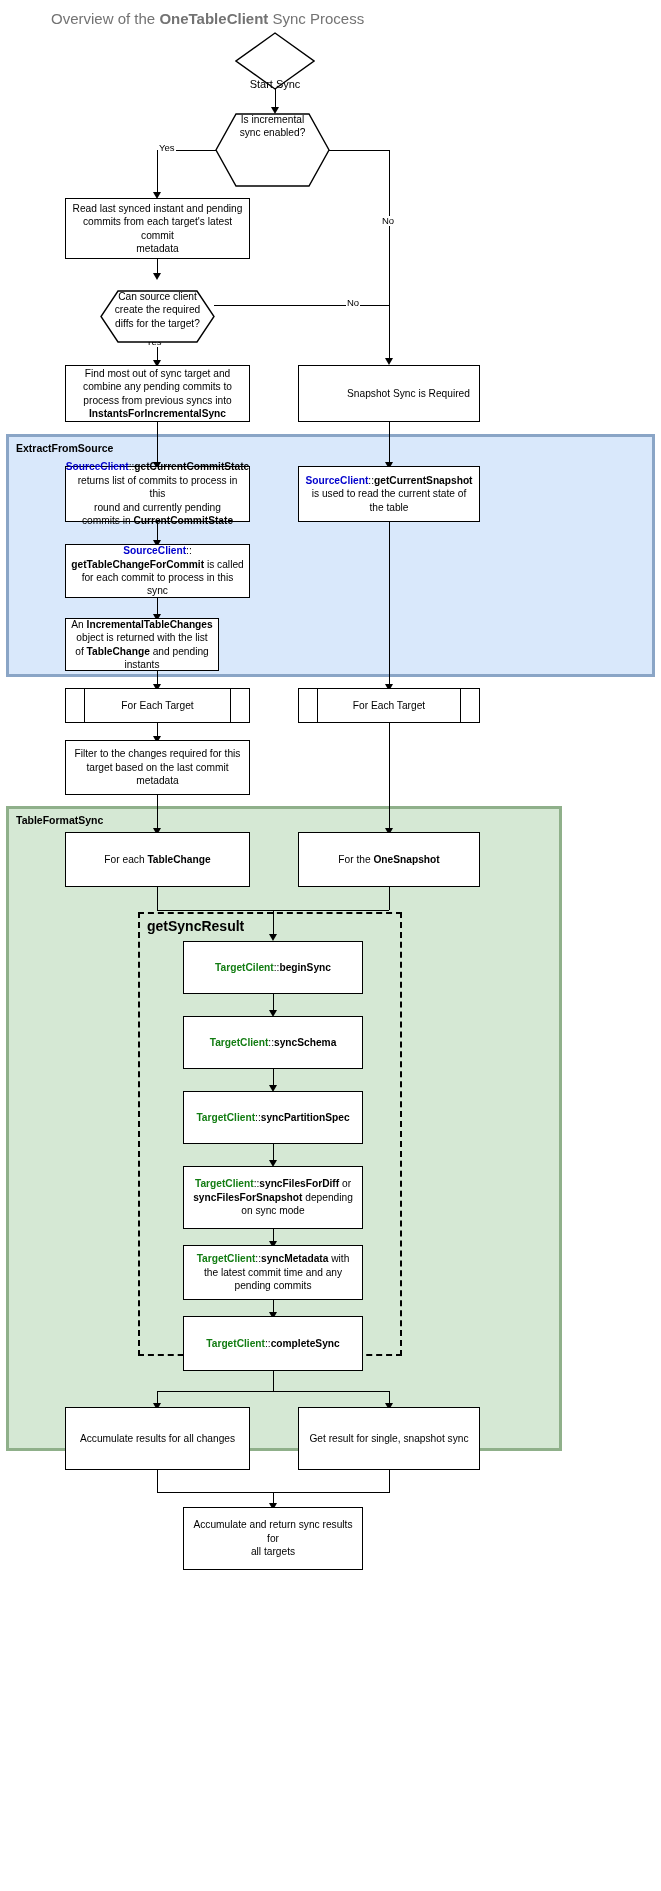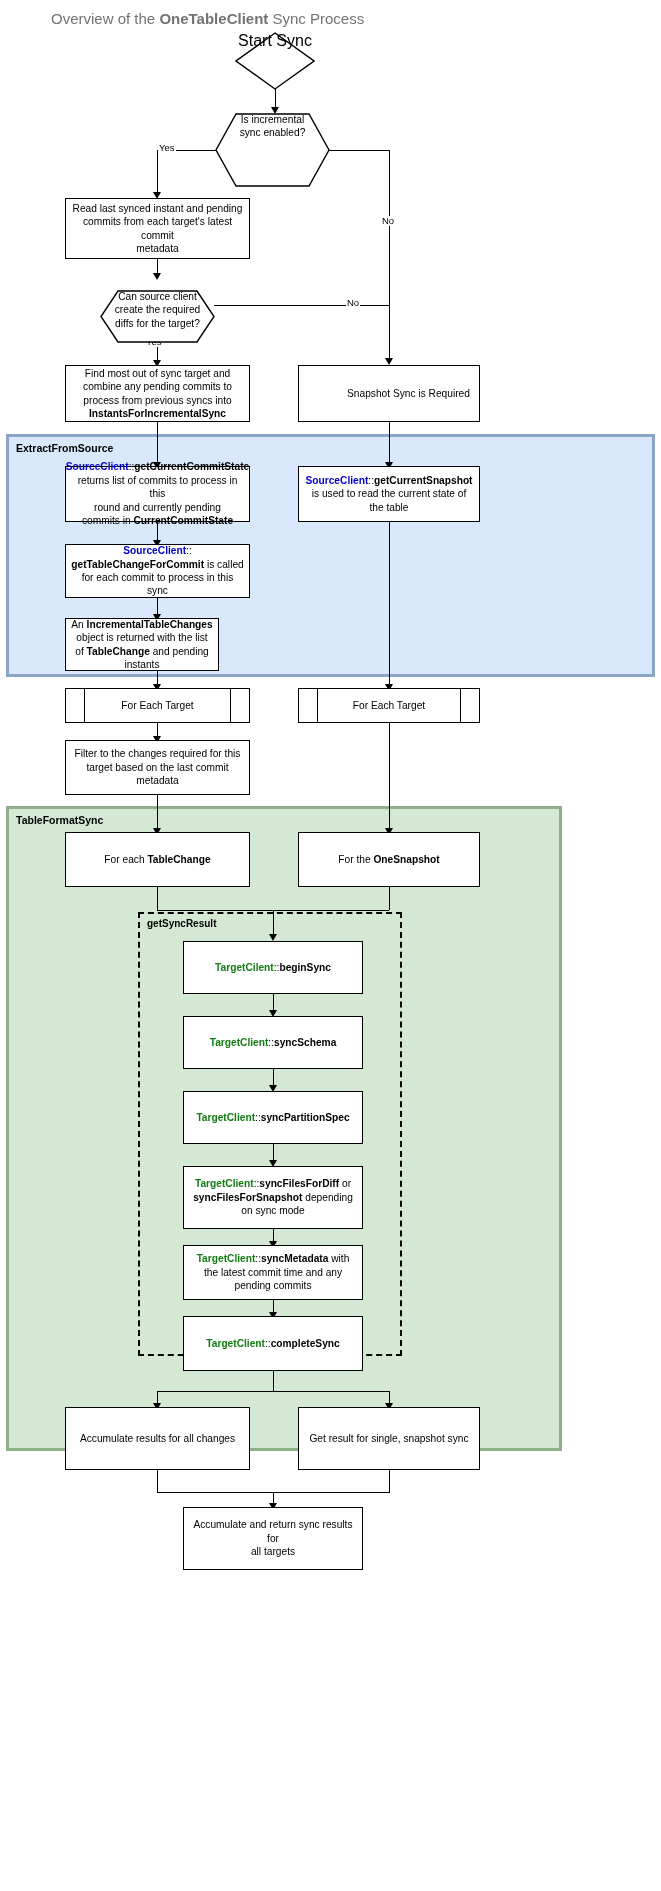--- a/index.html
+++ b/index.html
@@ -45,21 +45,21 @@
     font-weight: bold;
     color: #000;
   }
   .dashed-sub {
     position: absolute;
     border: 2px dashed #000;
     background: transparent;
   }
   .dashed-label {
     position: absolute;
-    font-size: 10px;
+    font-size: 14px;
     font-weight: bold;
     color: #000;
   }
 
   
   .node {
     position: absolute;
     background: #ffffff;
     border: 1px solid #000;
     display: flex;
@@ -101,23 +101,23 @@
   .hex .hexbg {
     position: absolute;
     inset: 0;
   }
   .hex .hextxt { position: relative; z-index: 2; padding: 0 18px; }
 
   
   .diamond {
     position: absolute;
     display: flex;
-    align-items: flex-start;
+    align-items: flex-end;
     justify-content: center;
-    font-size: 16px;
+    font-size: 11px;
     color: #000;
   }
   .diamond .dbg { position: absolute; inset: 0; }
   .diamond .dtxt { position: relative; z-index: 2; }
 
   
   .ln {
     position: absolute;
     background: #000;
   }

